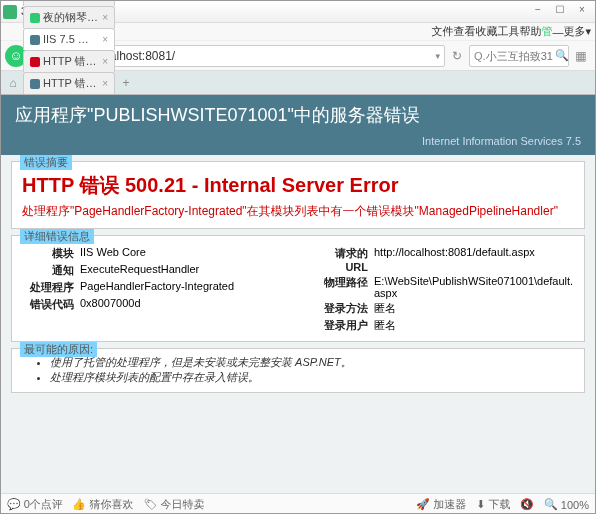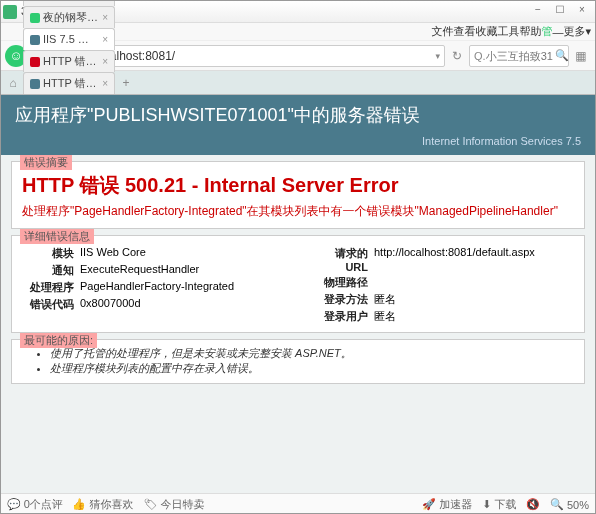--- a/index.html
+++ b/index.html
@@ -24,21 +24,21 @@
 .tab{height:22px;padding:0 6px;display:flex;align-items:center;gap:3px;font-size:11px;color:#444;border:1px solid #ccc;border-bottom:none;background:#f0f0f0;margin-right:1px;border-radius:3px 3px 0 0;max-width:92px;cursor:pointer;}
 .tab.active{background:#fff;}
 .tab .fav{width:10px;height:10px;border-radius:2px;}
 .tab .lab{overflow:hidden;white-space:nowrap;text-overflow:ellipsis;flex:1;}
 .tab .x{color:#999;font-size:10px;}
 .content{height:398px;overflow:hidden;background:#eef2f2;}
 .hero{background:#4a7a8c;color:#fff;padding:8px 14px;}
 .hero h1{font-size:18px;font-weight:normal;}
 .hero .sub{text-align:right;font-size:11px;color:#cde;margin-top:8px;}
 .panel{background:#fff;border:1px solid #ccc;margin:6px 10px;position:relative;padding:6px 10px;}
-.panel .legend{position:absolute;top:-7px;left:8px;background:#fca5a5;padding:0 4px;font-size:11px;color:#555;}
+.panel .legend{position:absolute;top:-7px;left:8px;background:#7dd3fc;padding:0 4px;font-size:11px;color:#555;}
 .err-title{color:#c00;font-size:20px;font-weight:bold;margin:4px 0;}
 .err-desc{color:#c00;font-size:12px;margin-bottom:2px;}
 .detail-grid{display:flex;gap:28px;font-size:11px;margin-top:4px;}
 .dcol{flex:1;}
 .drow{display:flex;margin-bottom:2px;}
 .drow .k{width:58px;text-align:right;color:#222;font-weight:bold;padding-right:6px;}
 .drow .v{flex:1;word-break:break-all;}
 .dcol.right .drow .k{width:62px;}
 .bul{list-style:disc;margin-left:28px;font-size:11px;color:#333;}
 .bul li{margin-bottom:1px;line-height:1.3;font-style:italic;}
@@ -152,20 +152,21 @@
             <div class="v">0x8007000d</div>
           </div>
         </div>
       <div class="dcol right" id="dright">
           <div class="drow">
             <div class="k">请求的 URL</div>
             <div class="v">http://localhost:8081/default.aspx</div>
           </div>
           <div class="drow">
             <div class="k">物理路径</div>
+            <div class="v">E:\WebSite\PublishWSite071001\default.aspx</div>
           </div>
           <div class="drow">
             <div class="k">登录方法</div>
             <div class="v">匿名</div>
           </div>
           <div class="drow">
             <div class="k">登录用户</div>
             <div class="v">匿名</div>
           </div>
         </div>
@@ -202,15 +203,15 @@
     </div>
   <div class="grp">
       <span class="sico">⬇</span>
       <span>下载</span>
     </div>
   <div class="grp">
       <span class="sico">🔇</span>
     </div>
   <div class="grp">
       <span class="sico">🔍</span>
-      <span>50%</span>
+      <span>100%</span>
     </div>
 </div>
 
 </body></html>

